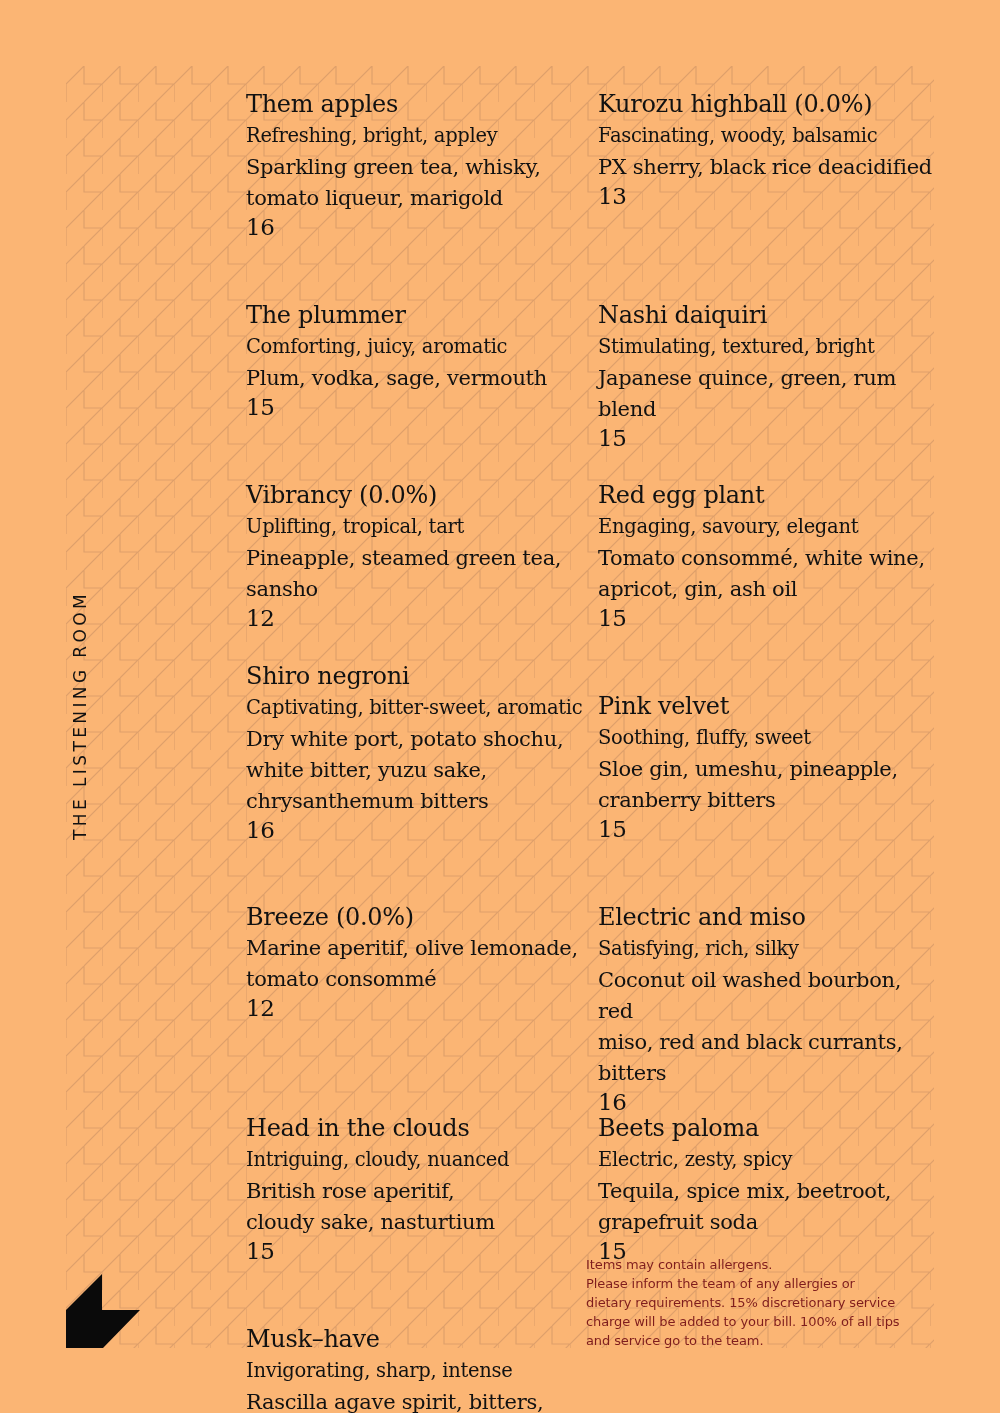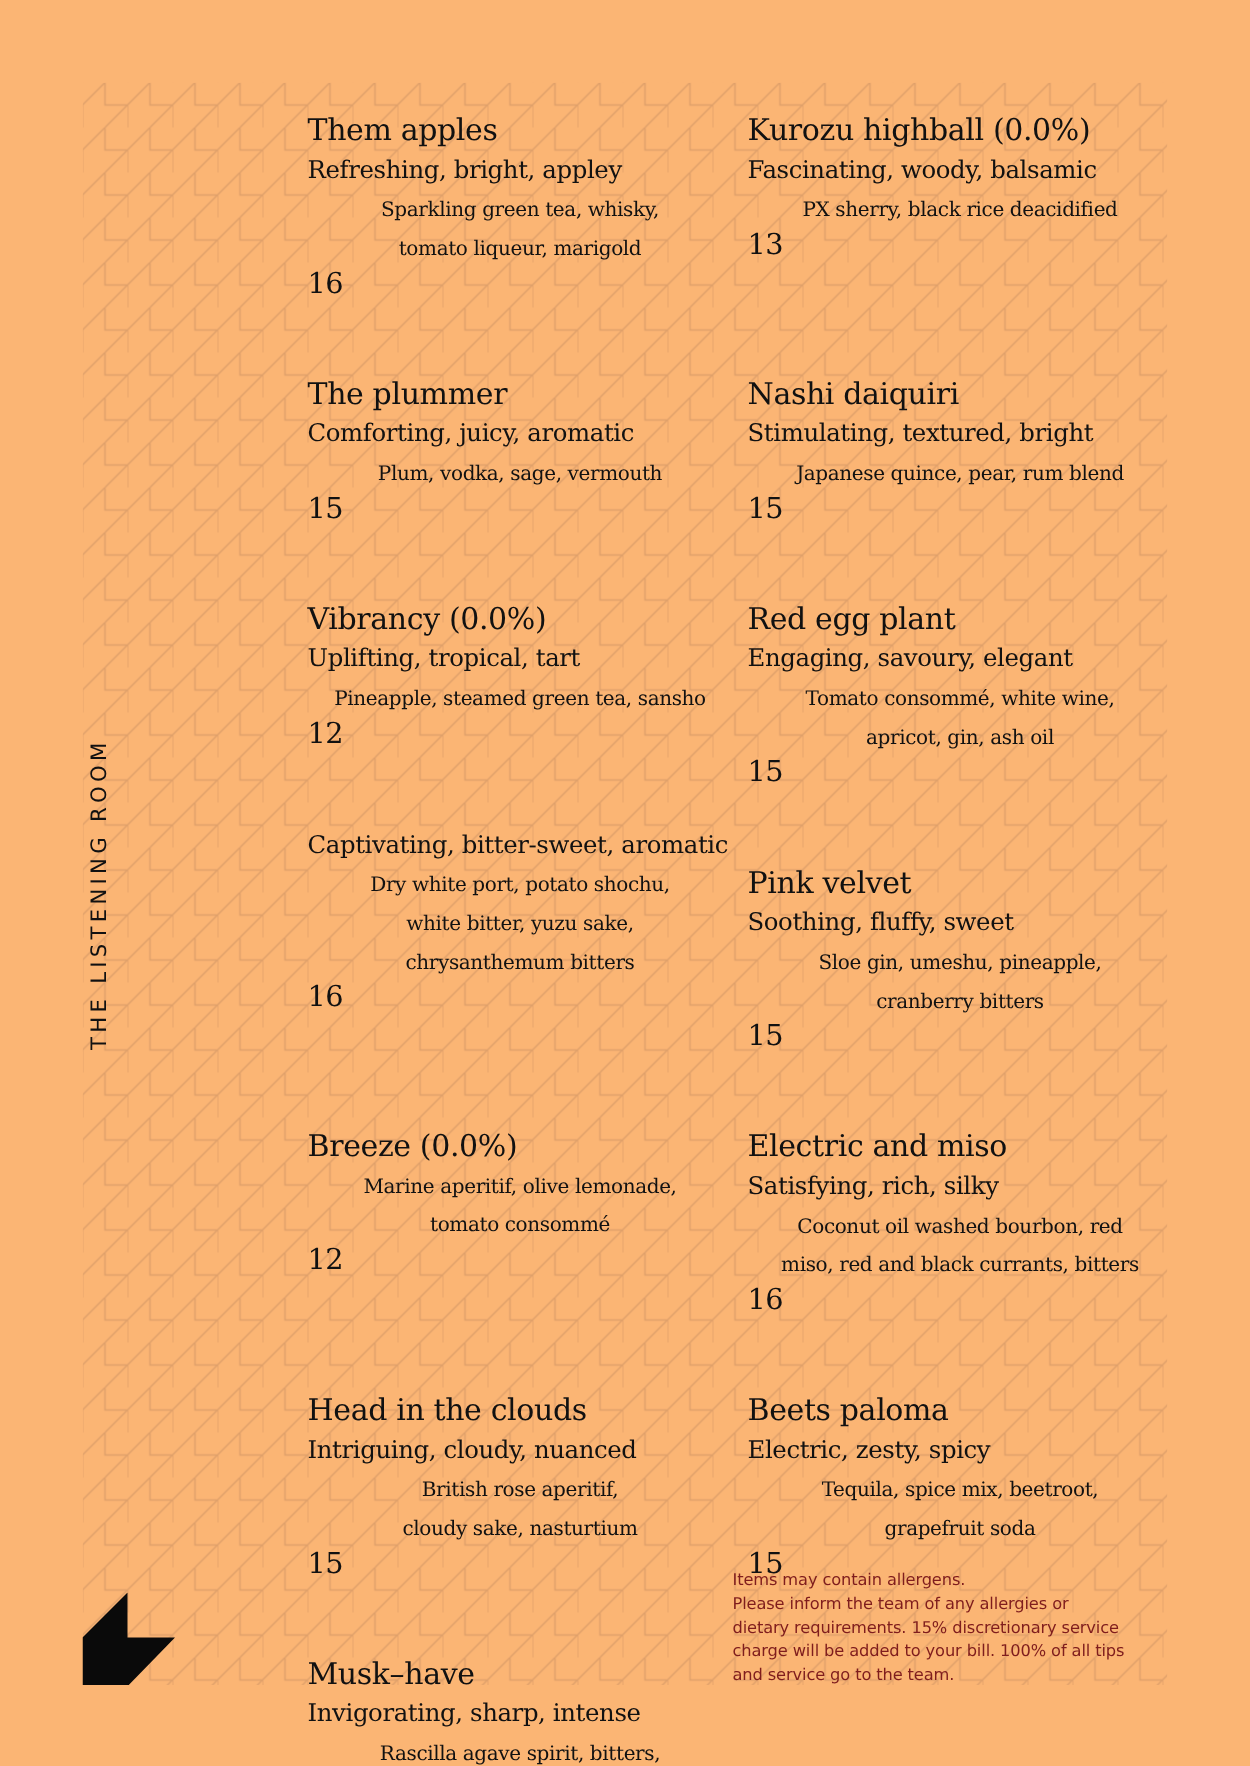--- a/index.html
+++ b/index.html
@@ -20,21 +20,21 @@
     font-size:17px; letter-spacing:3.4px; white-space:nowrap; line-height:28px;
     color:#111;
   }
   .logo { position:absolute; left:66px; top:1274px; width:75px; height:74px; }
   .col { position:absolute; top:62px; }
   .col.left { left:246px; width:340px; }
   .col.right { left:598px; width:340px; }
   .drink { margin-bottom:0;margin-top:26px; }
   .drink .name { font-size:24px; line-height:32px; letter-spacing:-0.3px; }
   .drink .notes { font-size:19.5px; line-height:32px; letter-spacing:-0.3px; }
-  .drink .ingredients { font-size:16px; line-height:31px; letter-spacing:-0.3px;text-align:center; }
+  .drink .ingredients { font-size:21px; line-height:31px; letter-spacing:-0.3px; }
   .drink .price { font-size:23px; line-height:26px; letter-spacing:-0.5px; }
   .footer-note {
     position:absolute; left:586px; top:1255px; width:345px;
     font-family: "DejaVu Sans", "Liberation Sans", sans-serif;
     font-size:13px; line-height:19px; letter-spacing:-0.1px; color:#7f1d1d;
   }
   .footer-note div { white-space:nowrap; }
 </style>
 </head>
 <body>
@@ -72,20 +72,21 @@
     <div class="ingredients">Plum, vodka, sage, vermouth</div>
     <div class="price">15</div>
   </div>
   <div class="drink" style="height:155px">
     <div class="name">Vibrancy (0.0%)</div>
     <div class="notes">Uplifting, tropical, tart</div>
     <div class="ingredients">Pineapple, steamed green tea, sansho</div>
     <div class="price">12</div>
   </div>
   <div class="drink" style="height:215px">
+    <div class="name">Shiro negroni</div>
     <div class="notes">Captivating, bitter-sweet, aromatic</div>
     <div class="ingredients">Dry white port, potato shochu,</div>
     <div class="ingredients">white bitter, yuzu sake,</div>
     <div class="ingredients">chrysanthemum bitters</div>
     <div class="price">16</div>
   </div>
   <div class="drink" style="height:185px">
     <div class="name">Breeze (0.0%)</div>
     <div class="ingredients">Marine aperitif, olive lemonade,</div>
     <div class="ingredients">tomato consommé</div>
@@ -110,21 +111,21 @@
 <div class="col right">
   <div class="drink" style="height:185px">
     <div class="name">Kurozu highball (0.0%)</div>
     <div class="notes">Fascinating, woody, balsamic</div>
     <div class="ingredients">PX sherry, black rice deacidified</div>
     <div class="price">13</div>
   </div>
   <div class="drink" style="height:154px">
     <div class="name">Nashi daiquiri</div>
     <div class="notes">Stimulating, textured, bright</div>
-    <div class="ingredients">Japanese quince, pear, rum blend</div>
+    <div class="ingredients">Japanese quince, green, rum blend</div>
     <div class="price">15</div>
   </div>
   <div class="drink" style="height:185px">
     <div class="name">Red egg plant</div>
     <div class="notes">Engaging, savoury, elegant</div>
     <div class="ingredients">Tomato consommé, white wine,</div>
     <div class="ingredients">apricot, gin, ash oil</div>
     <div class="price">15</div>
   </div>
   <div class="drink" style="height:185px">

